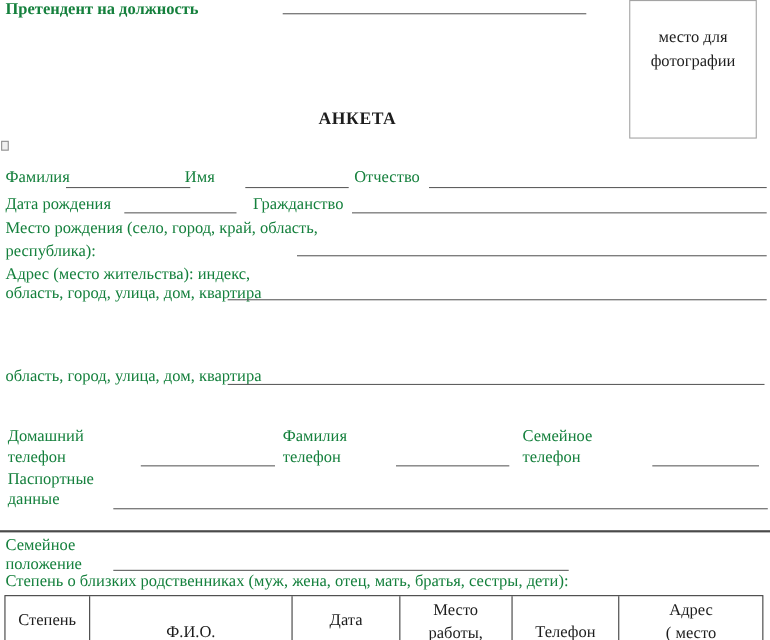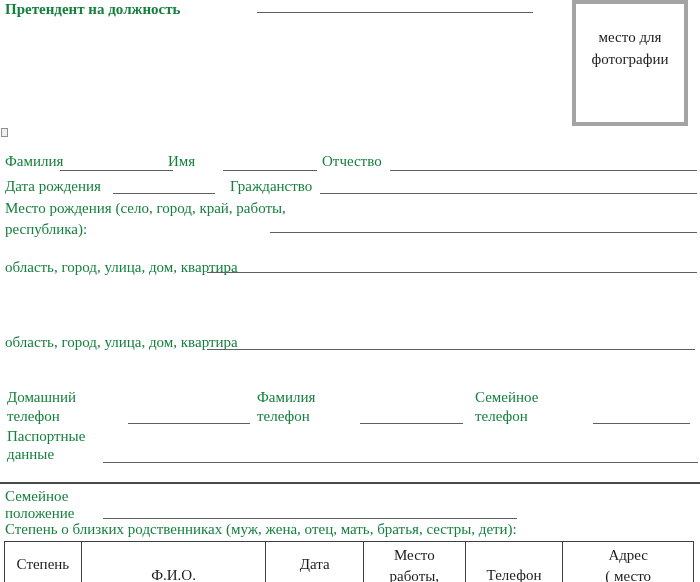--- a/index.html
+++ b/index.html
@@ -7,21 +7,21 @@
     position:relative;width:700px;height:582px;background:#ffffff;
     overflow:hidden;font-family:"Liberation Serif","DejaVu Serif",serif;
     color:#1d1d1d;
   }
   .lbl{position:absolute;font-size:15px;line-height:17px;white-space:nowrap;color:#15803d;}
   .bold{font-weight:bold;}
   .fline{position:absolute;height:0;border-bottom:1px solid #5f5f5f;}
   .sep{position:absolute;left:0;width:700px;height:2px;background:#4a4a4a;}
   #photo-box{
     position:absolute;left:572px;top:0;width:116px;height:126px;
-    border:4px solid #a3a3a3;box-sizing:border-box;text-align:center;
+    border:1px solid #a3a3a3;box-sizing:border-box;text-align:center;
   }
   #photo-box .ptext{margin-top:22px;font-size:15px;line-height:22px;}
   #title{position:absolute;left:0;top:100px;width:650px;text-align:center;
     font-size:16px;font-weight:bold;letter-spacing:.5px;}
   #anchor-marker{position:absolute;left:1px;top:128px;width:7px;height:9px;
     border:1px solid #8f8f8f;background:#f0f0f0;box-sizing:border-box;}
   #rel-table{
     position:absolute;left:4px;top:541px;width:690px;height:62px;
     border:1px solid #3f3f3f;box-sizing:border-box;display:flex;
   }
@@ -43,39 +43,41 @@
   <span class="lbl bold" style="left:5px;top:1px;">Претендент на должность</span>
   <div class="fline" style="left:257px;top:12px;width:276px;"></div>
 
   <div id="photo-box">
     <div class="ptext">
       <div>место для</div>
       <div>фотографии</div>
     </div>
   </div>
 
+  <div id="title">АНКЕТА</div>
 
   <div id="anchor-marker"></div>
 
   <span class="lbl" style="left:5px;top:153px;">Фамилия</span>
   <div class="fline" style="left:60px;top:170px;width:113px;"></div>
   <span class="lbl" style="left:168px;top:153px;">Имя</span>
   <div class="fline" style="left:223px;top:170px;width:94px;"></div>
   <span class="lbl" style="left:322px;top:153px;">Отчество</span>
   <div class="fline" style="left:390px;top:170px;width:307px;"></div>
 
   <span class="lbl" style="left:5px;top:178px;">Дата рождения</span>
   <div class="fline" style="left:113px;top:193px;width:102px;"></div>
   <span class="lbl" style="left:230px;top:178px;">Гражданство</span>
   <div class="fline" style="left:320px;top:193px;width:377px;"></div>
 
-  <span class="lbl" style="left:5px;top:200px;">Место рождения (село, город, край, работы,</span>
+  <span class="lbl" style="left:5px;top:200px;">Место рождения (село, город, край, область,</span>
   <span class="lbl" style="left:5px;top:221px;">республика):</span>
   <div class="fline" style="left:270px;top:232px;width:427px;"></div>
 
+  <span class="lbl" style="left:5px;top:242px;">Адрес (место жительства): индекс,</span>
   <span class="lbl" style="left:5px;top:259px;">область, город, улица, дом, квартира</span>
   <div class="fline" style="left:207px;top:272px;width:490px;"></div>
 
   <span class="lbl" style="left:5px;top:334px;">область, город, улица, дом, квартира</span>
   <div class="fline" style="left:207px;top:349px;width:488px;"></div>
 
   <span class="lbl" style="left:7px;top:389px;">Домашний</span>
   <span class="lbl" style="left:7px;top:408px;">телефон</span>
   <div class="fline" style="left:128px;top:423px;width:122px;"></div>
 

